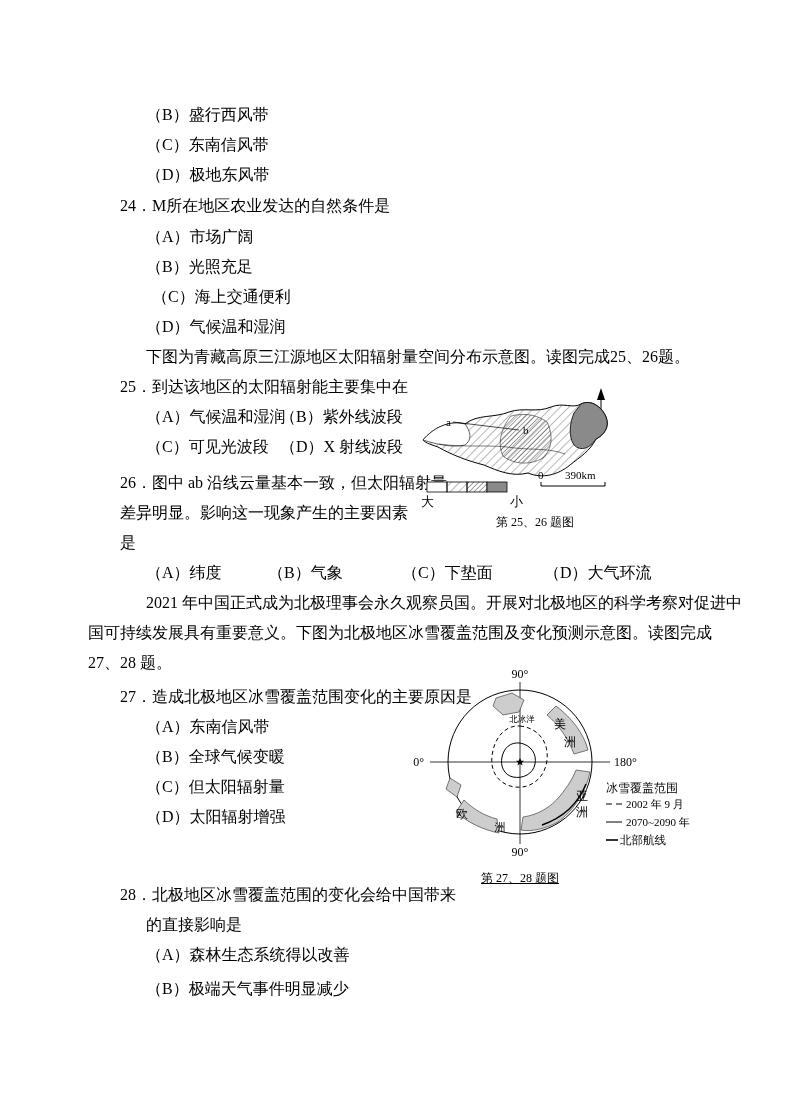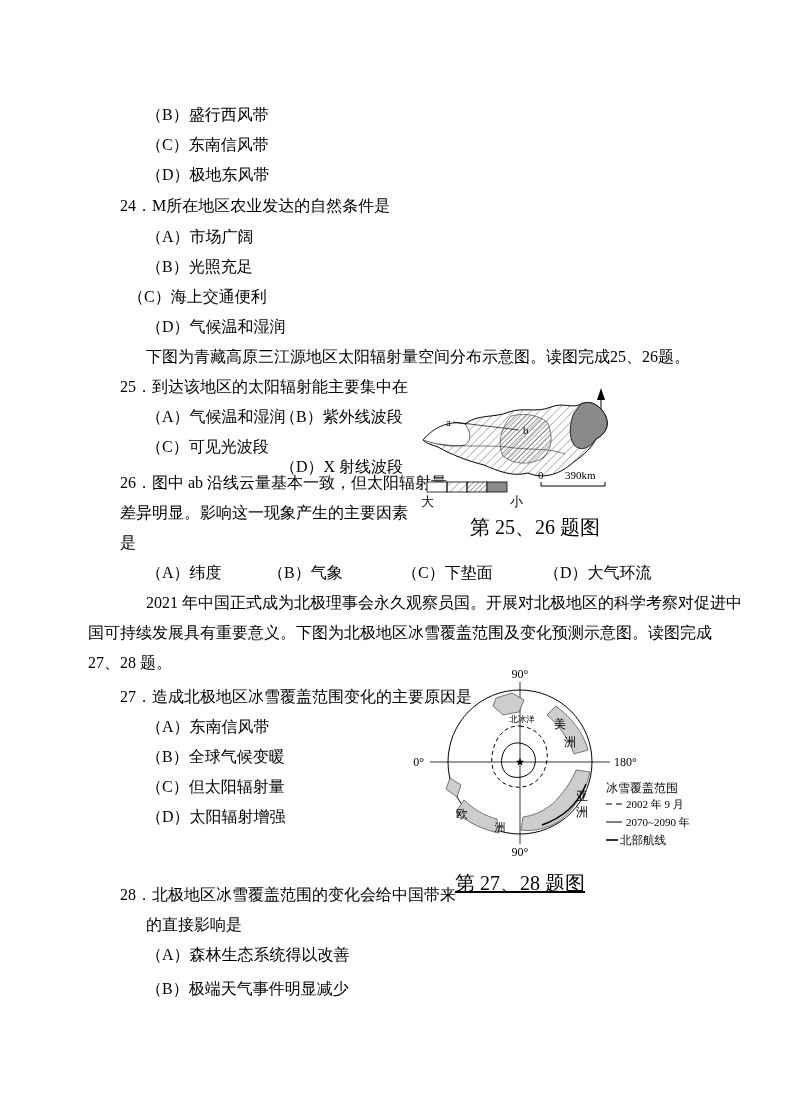--- a/index.html
+++ b/index.html
@@ -14,51 +14,51 @@
   }
   .t{
     position:absolute;
     font-size:16px;
     line-height:22px;
     white-space:nowrap;
   }
   .figure{position:absolute;}
   .cap{
     text-align:center;
-    font-size:20px;
+    font-size:12px;
     margin-top:2px;
     white-space:nowrap;
   }
   svg text{
     font-family:"Liberation Serif","DejaVu Serif",serif;
     fill:#000;
   }
 </style>
 </head>
 <body>
 
 <div class="page">
 
   <div class="t" style="left:146px;top:104px">（B）盛行西风带</div>
   <div class="t" style="left:146px;top:134px">（C）东南信风带</div>
   <div class="t" style="left:146px;top:164px">（D）极地东风带</div>
 
   <div class="t" style="left:120px;top:195px">24．M所在地区农业发达的自然条件是</div>
   <div class="t" style="left:146px;top:226px">（A）市场广阔</div>
   <div class="t" style="left:146px;top:256px">（B）光照充足</div>
-  <div class="t" style="left:128px;top:286px">（C）海上交通便利</div>
+  <div class="t" style="left:152px;top:286px">（C）海上交通便利</div>
   <div class="t" style="left:146px;top:316px">（D）气候温和湿润</div>
 
   <div class="t" style="left:146px;top:346px">下图为青藏高原三江源地区太阳辐射量空间分布示意图。读图完成25、26题。</div>
 
   <div class="t" style="left:120px;top:376px">25．到达该地区的太阳辐射能主要集中在</div>
   <div class="t" style="left:146px;top:406px">（A）气候温和湿润</div>
   <div class="t" style="left:280px;top:406px">（B）紫外线波段</div>
   <div class="t" style="left:146px;top:436px">（C）可见光波段</div>
-  <div class="t" style="left:280px;top:456px">（D）X 射线波段</div>
+  <div class="t" style="left:280px;top:436px">（D）X 射线波段</div>
 
   <div class="t" style="left:120px;top:472px">26．图中 ab 沿线云量基本一致，但太阳辐射量</div>
   <div class="t" style="left:120px;top:502px">差异明显。影响这一现象产生的主要因素</div>
   <div class="t" style="left:120px;top:532px">是</div>
   <div class="t" style="left:146px;top:562px">（A）纬度</div>
   <div class="t" style="left:268px;top:562px">（B）气象</div>
   <div class="t" style="left:402px;top:562px">（C）下垫面</div>
   <div class="t" style="left:544px;top:562px">（D）大气环流</div>
 
   <div class="t" style="left:146px;top:592px">2021 年中国正式成为北极理事会永久观察员国。开展对北极地区的科学考察对促进中</div>

